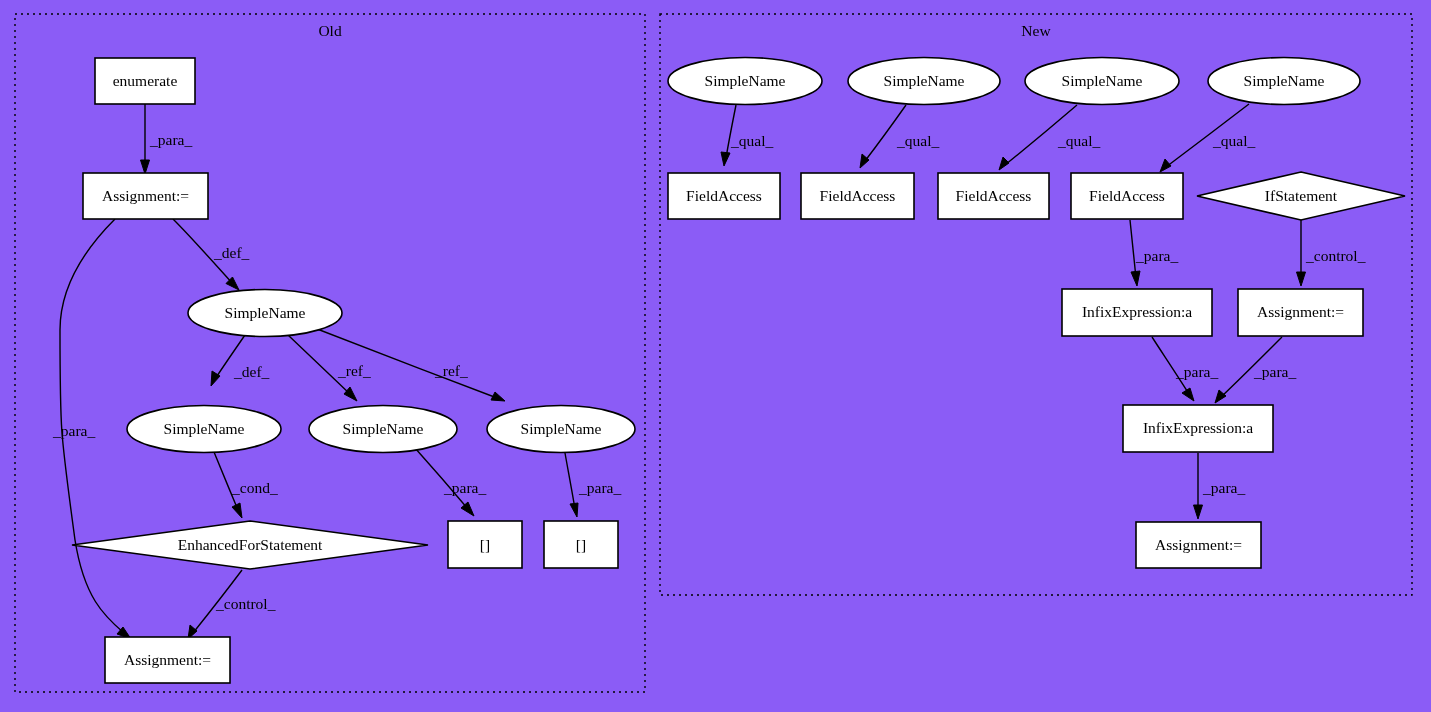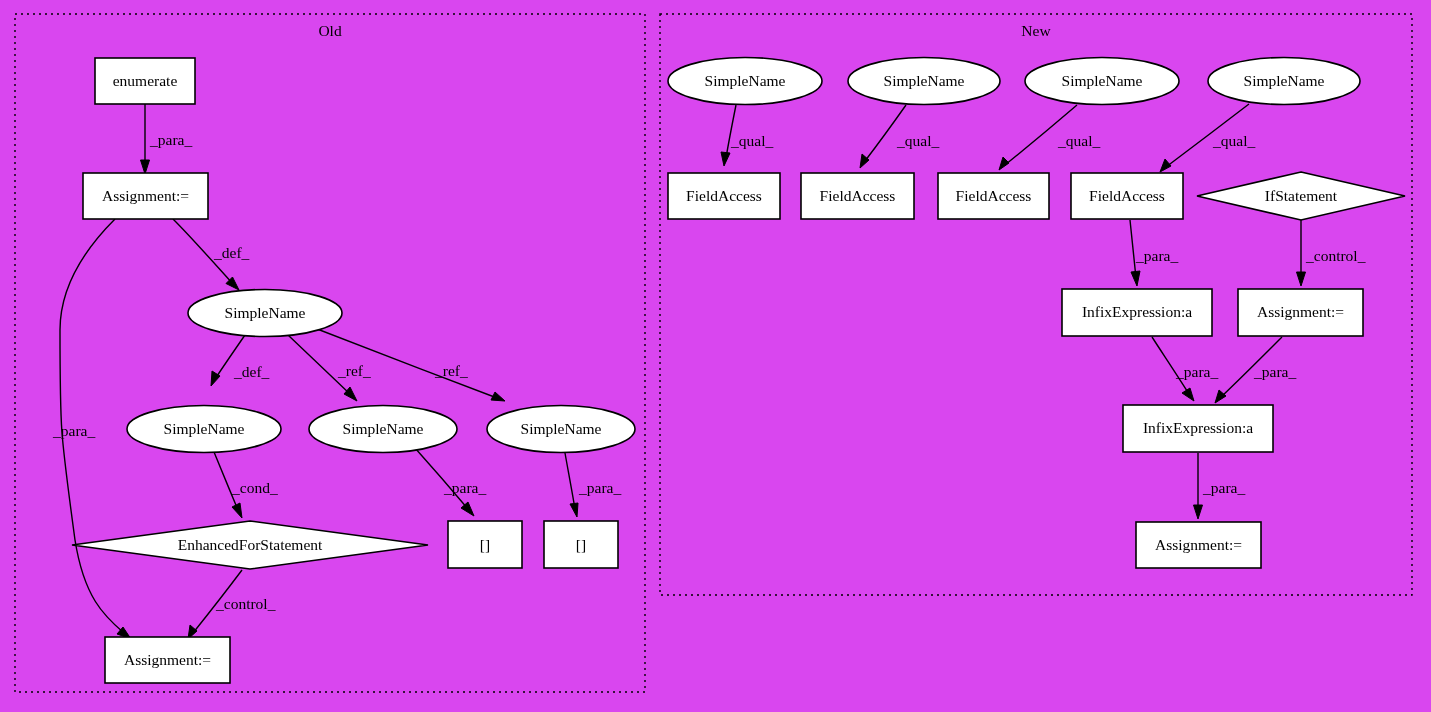--- a/index.html
+++ b/index.html
@@ -7,21 +7,21 @@
     padding: 0;
     background: #ffffff;
   }
   body {
     font-family: "Liberation Serif", "DejaVu Serif", serif;
   }
   #diagram-root {
     position: relative;
     width: 1431px;
     height: 712px;
-    background: #d946ef;
+    background: #8b5cf6;
     overflow: hidden;
   }
   svg#graph {
     display: block;
     width: 1431px;
     height: 712px;
   }
   .node-shape {
     fill: #ffffff;
     stroke: #000000;

